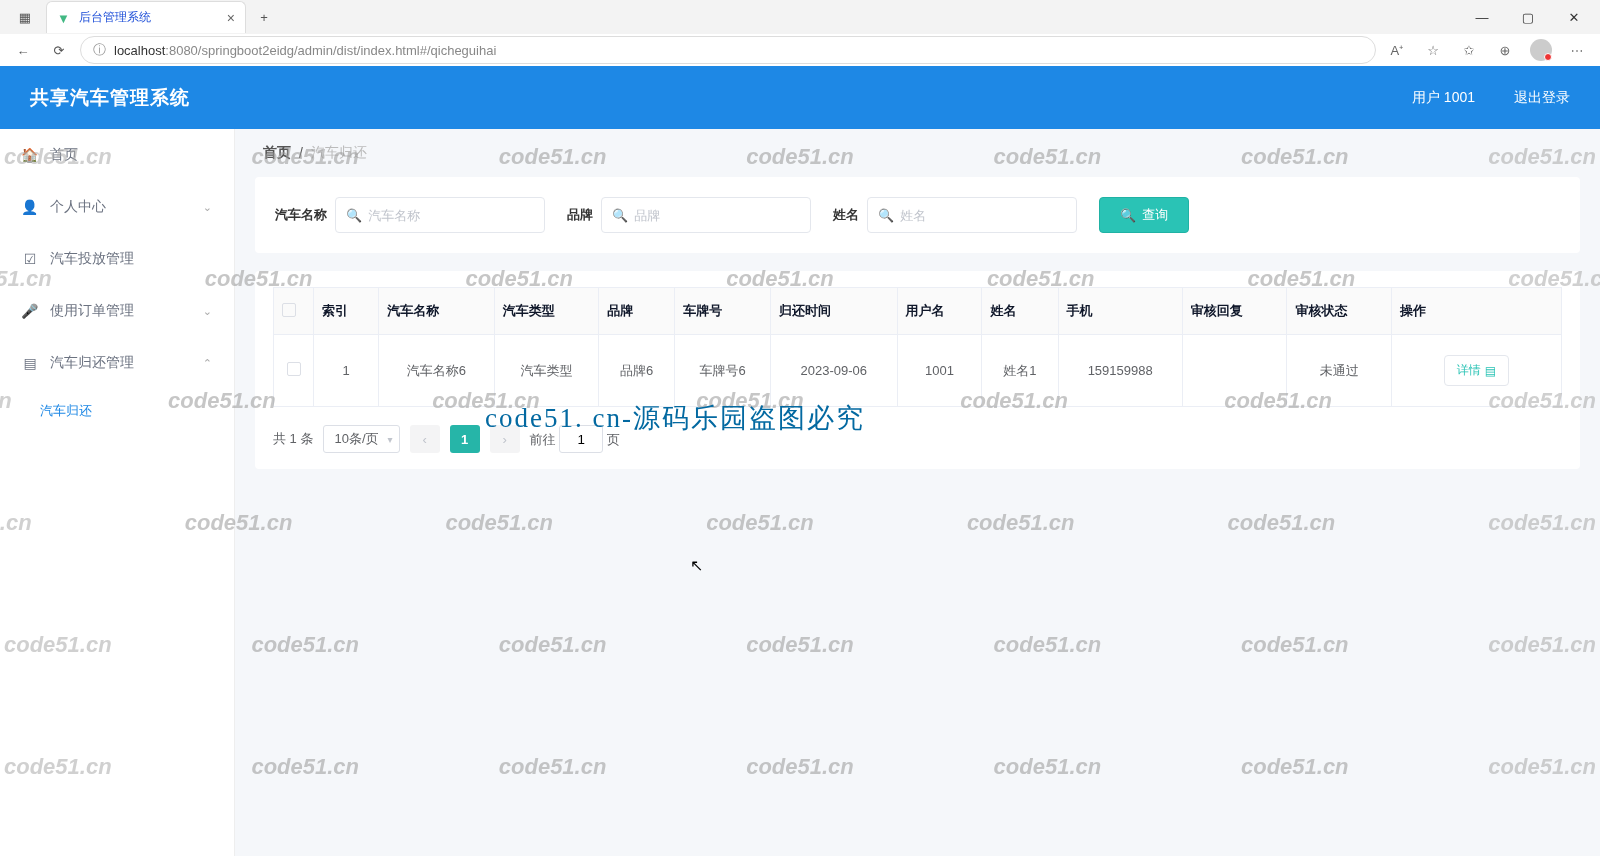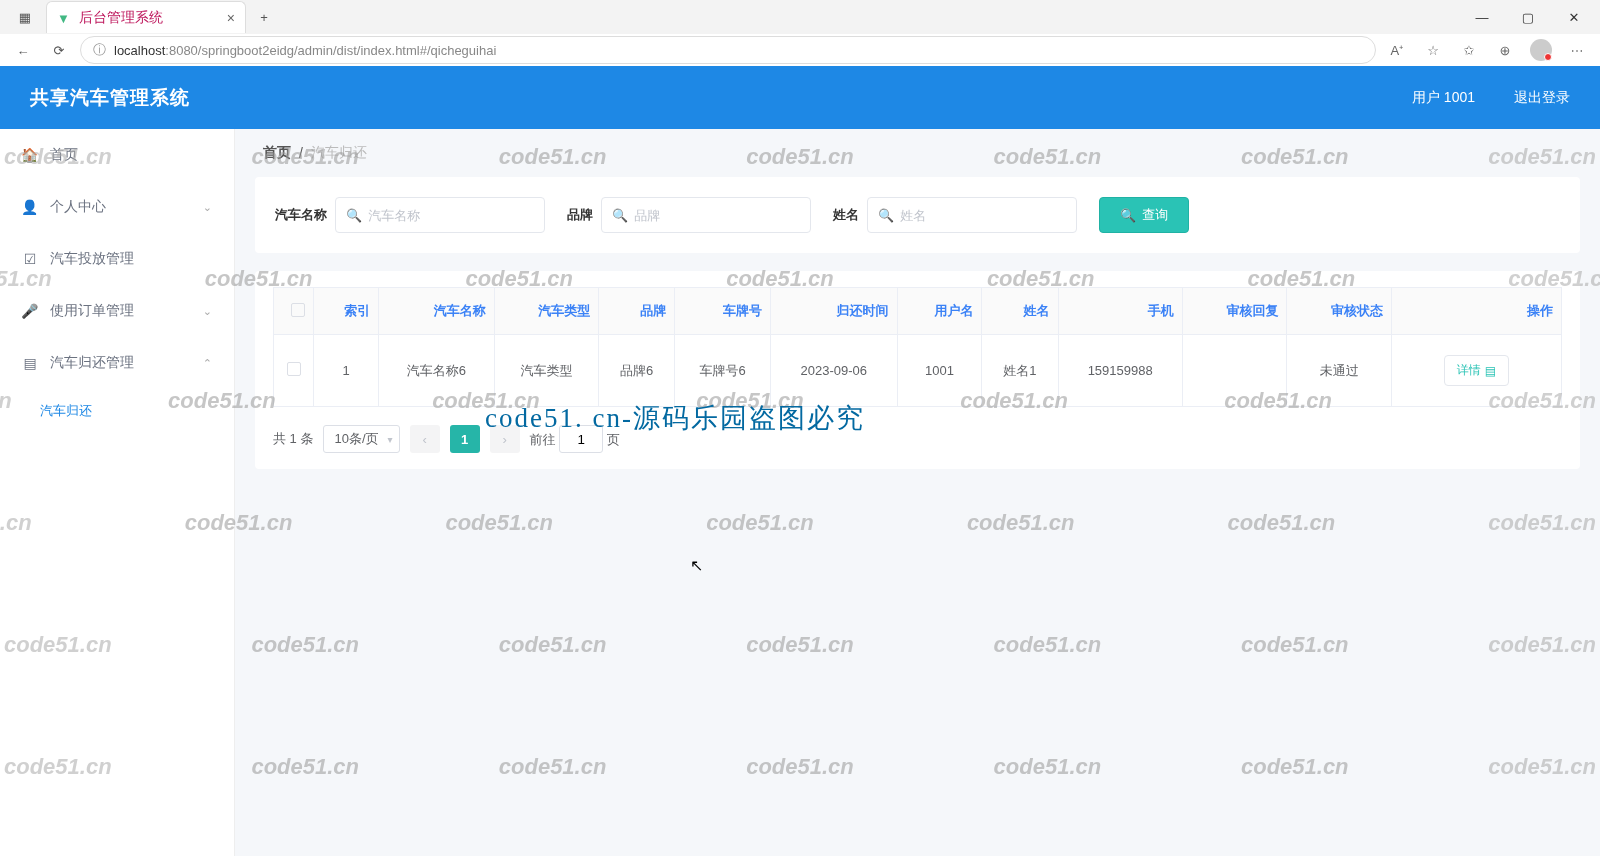--- a/index.html
+++ b/index.html
@@ -5,21 +5,21 @@
     * { margin: 0; padding: 0; box-sizing: border-box; }
     body { font-family: "Microsoft YaHei", Arial, sans-serif; font-size: 13px; background: #f5f5f5; width: 1600px; height: 856px; overflow: hidden; position: relative; }
     
     
     .browser-chrome { height: 66px; background: #f3f3f3; display: flex; flex-direction: column; }
     .tab-bar { height: 34px; display: flex; align-items: center; padding-left: 8px; gap: 4px; }
     .window-controls-left { display: flex; gap: 4px; padding: 0 8px; }
     .wc-btn { width: 18px; height: 18px; display: flex; align-items: center; justify-content: center; color: #555; }
     .tab { height: 32px; background: #fff; border-radius: 6px 6px 0 0; display: flex; align-items: center; padding: 0 10px; gap: 8px; min-width: 200px; border: 1px solid #ddd; border-bottom: none; }
     .tab-favicon { width: 14px; height: 14px; color: #42b883; }
-    .tab-title { font-size: 14px; color: #be185d; flex: 1; white-space: nowrap; overflow: hidden; }
+    .tab-title { font-size: 12px; color: #1d4ed8; flex: 1; white-space: nowrap; overflow: hidden; }
     .tab-close { font-size: 14px; color: #666; }
     .new-tab { width: 28px; height: 28px; display: flex; align-items: center; justify-content: center; color: #555; }
     .window-controls-right { margin-left: auto; display: flex; gap: 2px; padding-right: 4px; }
     .wc-right-btn { width: 44px; height: 30px; display: flex; align-items: center; justify-content: center; color: #333; }
     
     .address-bar { height: 32px; display: flex; align-items: center; padding: 0 8px; gap: 6px; background: #fff; }
     .nav-btn { width: 30px; height: 28px; display: flex; align-items: center; justify-content: center; color: #555; border-radius: 4px; }
     .url-box { flex: 1; height: 28px; border: 1px solid #ddd; border-radius: 14px; display: flex; align-items: center; padding: 0 12px; gap: 8px; }
     .url-text { font-size: 13px; color: #555; flex: 1; }
     .url-host { color: #333; }
@@ -52,21 +52,21 @@
     .search-input.w1 { width: 210px; }
     .search-input.w2 { width: 210px; }
     .search-input.w3 { width: 210px; }
     .search-input .si-icon { color: #c0c4cc; font-size: 13px; }
     .search-input input { border: none; outline: none; font-size: 13px; flex: 1; color: #606266; background: transparent; }
     .search-input input::placeholder { color: #c0c4cc; }
     .btn-query { height: 36px; padding: 0 20px; background: #2ac3b5; border: 1px solid #20b2a4; border-radius: 4px; color: #fff; font-size: 13px; display: flex; align-items: center; gap: 6px; cursor: pointer; }
     
     .table-panel { background: #fff; border-radius: 4px; padding: 16px 18px; }
     .table { width: 100%; border-collapse: collapse; font-size: 13px; }
-    .table th { background: #fafafa; color: #3b82f6; font-weight: 600; padding: 14px 8px; border: 1px solid #ebeef5; text-align: right; }
+    .table th { background: #fafafa; color: #0f172a; font-weight: 600; padding: 14px 8px; border: 1px solid #ebeef5; text-align: left; }
     .table td { padding: 20px 8px; border: 1px solid #ebeef5; text-align: center; color: #606266; }
     .chk { width: 14px; height: 14px; border: 1px solid #dcdfe6; border-radius: 2px; display: inline-block; }
     .detail-btn { display: inline-flex; align-items: center; gap: 4px; padding: 6px 12px; border: 1px solid #e4e7ed; border-radius: 4px; color: #2ac3b5; background: #fff; font-size: 12px; cursor: pointer; }
     
     .pagination { display: flex; align-items: center; gap: 10px; margin-top: 18px; font-size: 13px; color: #606266; }
     .page-select { height: 28px; border: 1px solid #dcdfe6; border-radius: 3px; padding: 0 20px 0 10px; background: #fff; display: flex; align-items: center; position: relative; }
     .page-select::after { content: '▾'; position: absolute; right: 6px; color: #c0c4cc; font-size: 10px; }
     .page-btn { width: 30px; height: 28px; background: #f4f4f5; border-radius: 3px; display: flex; align-items: center; justify-content: center; color: #c0c4cc; }
     .page-num { width: 30px; height: 28px; background: #26b5a8; color: #fff; border-radius: 3px; display: flex; align-items: center; justify-content: center; font-weight: 600; }
     .page-jump input { width: 44px; height: 28px; border: 1px solid #dcdfe6; border-radius: 3px; text-align: center; outline: none; }

